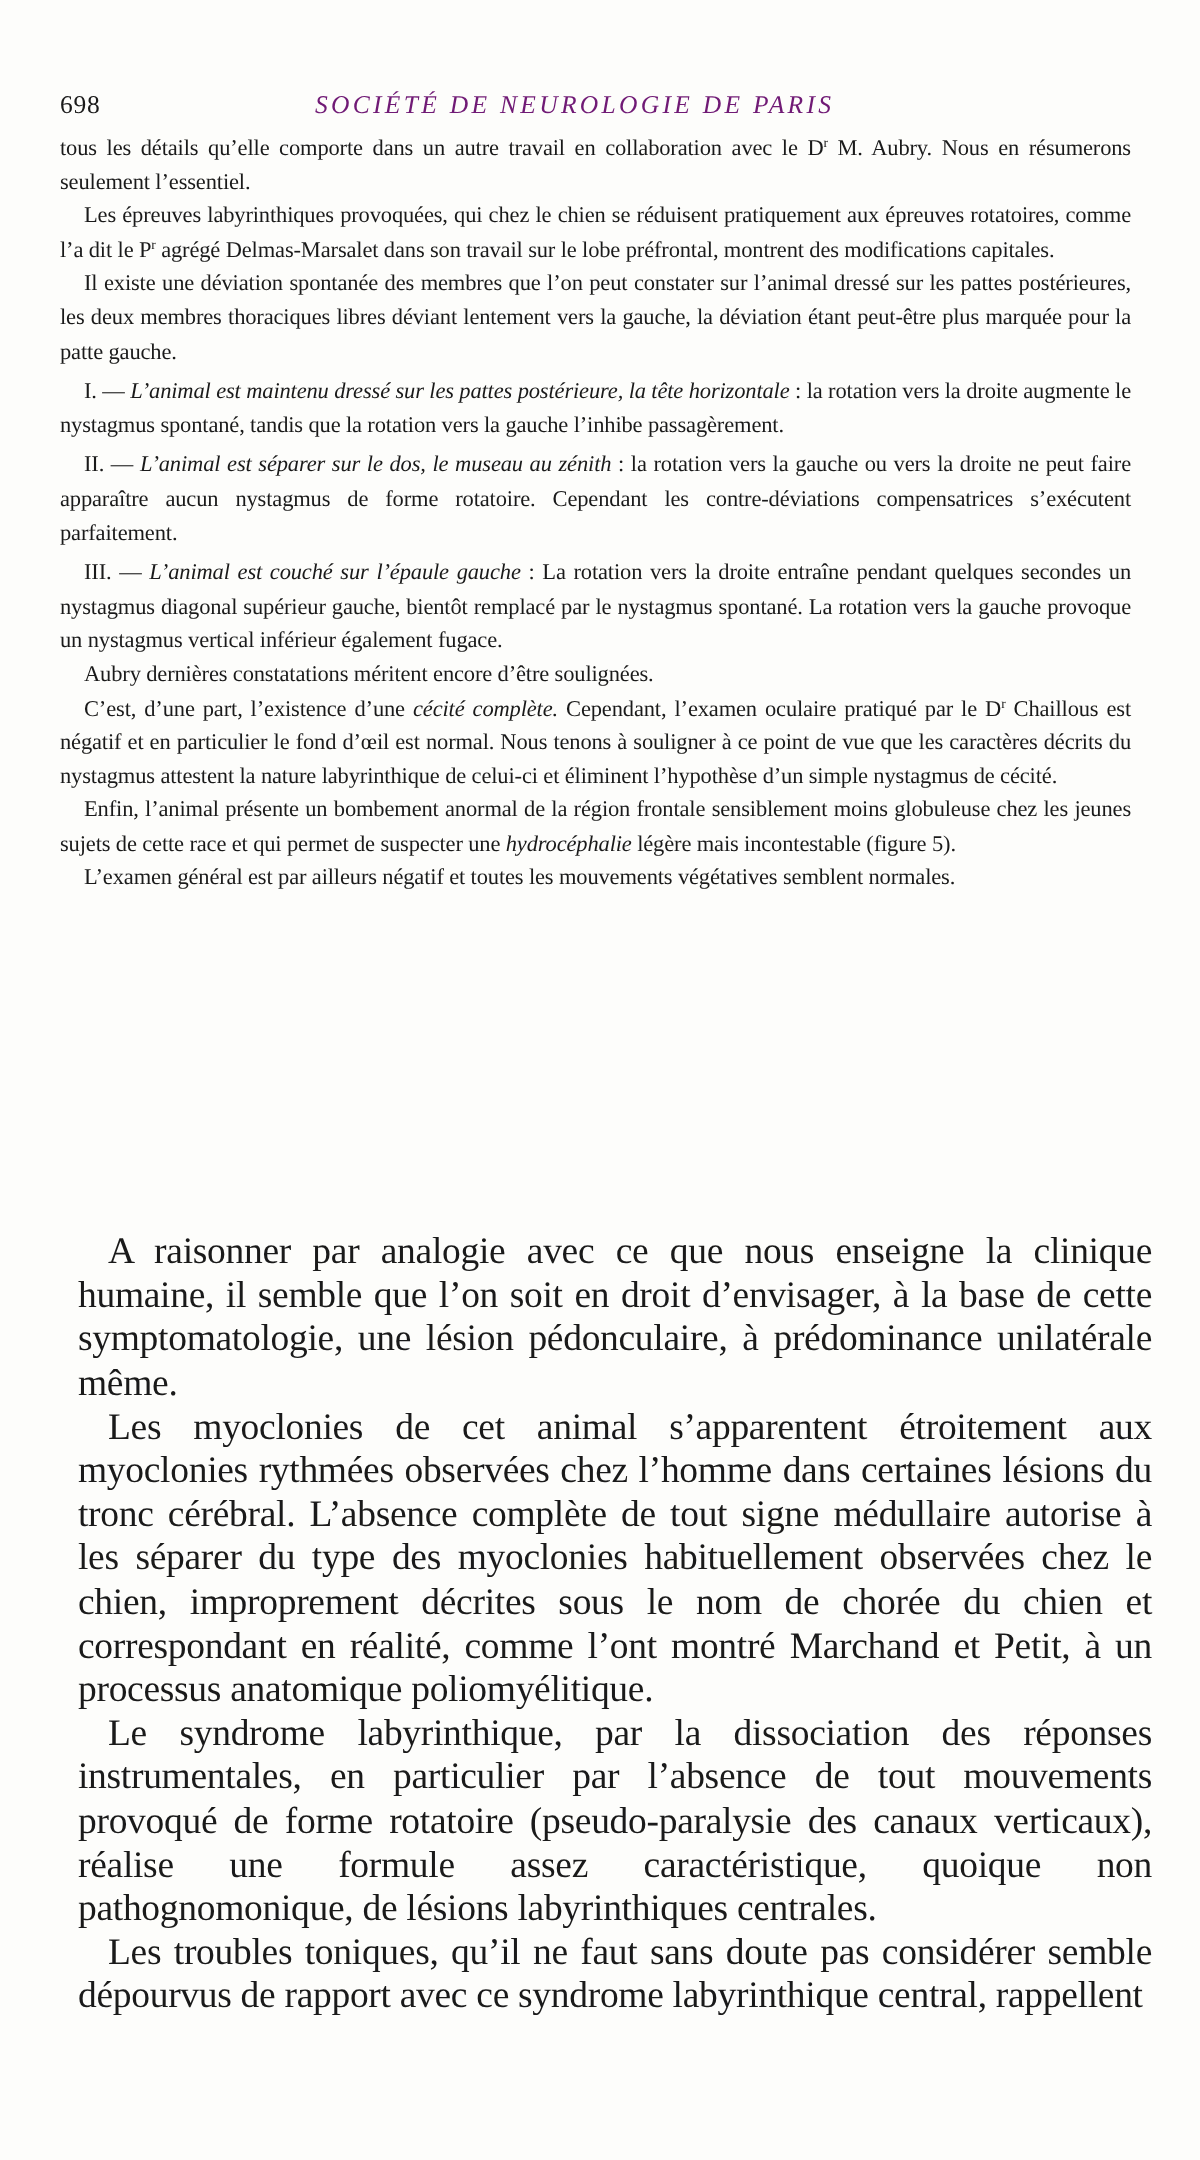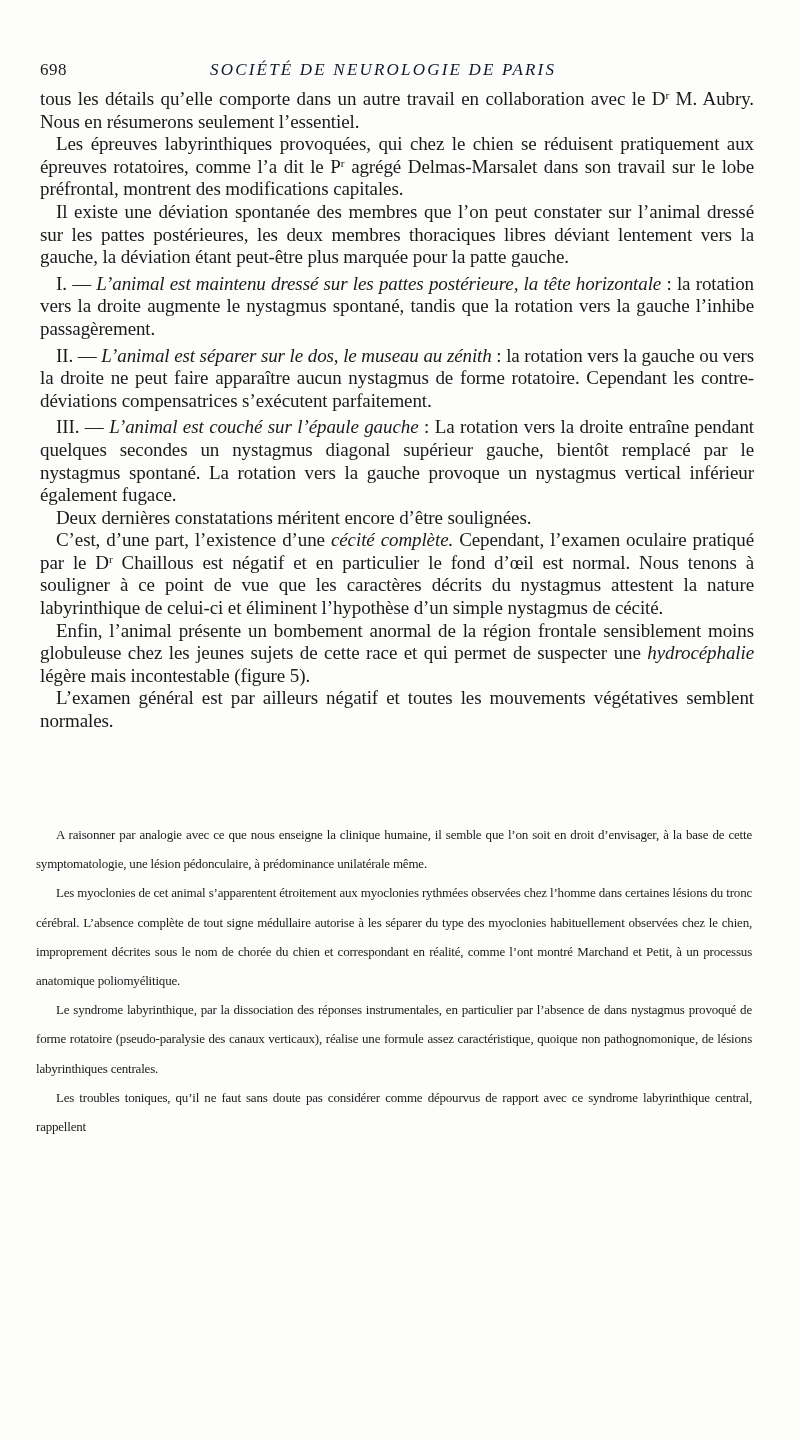--- a/index.html
+++ b/index.html
@@ -36,48 +36,48 @@
       font-size: 17px;
       letter-spacing: 0.5px;
     }
     .journal-title {
       position: absolute;
       left: 170px;
       top: 0;
       font-size: 17px;
       font-style: italic;
       letter-spacing: 2.2px;
-      color: #0f172a;
+      color: #701a75;
     }
     .small-block {
       position: absolute;
       left: 40px;
       top: 88px;
       width: 714px;
-      font-size: 19px;
+      font-size: 15px;
       line-height: 22.6px;
       text-align: justify;
       letter-spacing: -0.1px;
     }
     .small-block p {
       margin: 0;
       text-indent: 0;
     }
     .small-block p.indent {
       text-indent: 16px;
     }
     .small-block p.gap-before {
       margin-top: 4px;
     }
     .large-block {
       position: absolute;
-      left: 36px;
+      left: 52px;
       top: 820px;
       width: 716px;
-      font-size: 13px;
+      font-size: 25px;
       line-height: 29.2px;
       text-align: justify;
       letter-spacing: -0.2px;
     }
     .large-block p {
       margin: 0;
       text-indent: 20px;
     }
     em { }
     sup { font-size: 0.6em; vertical-align: 0.55em; line-height: 0; }
@@ -99,29 +99,29 @@
 
     <p class="indent">Il existe une déviation spontanée des membres que l’on peut constater sur l’animal dressé sur les pattes postérieures, les deux membres thoraciques libres déviant lentement vers la gauche, la déviation étant peut-être plus marquée pour la patte gauche.</p>
 
     <p class="indent gap-before"><span>I. — </span><em>L’animal est maintenu dressé sur les pattes postérieure,  la tête horizontale</em><span> : la rotation vers la droite augmente le nystagmus spontané, tandis que la rotation vers la gauche l’inhibe passagèrement.</span></p>
 
     <p class="indent gap-before"><span>II. — </span><em>L’animal est séparer sur le dos, le museau au zénith</em><span> : la rotation vers la gauche ou vers la droite ne peut faire apparaître aucun nystagmus de forme  rotatoire. Cependant les contre-déviations compensatrices s’exécutent parfaitement.</span></p>
 
     <p class="indent gap-before"><span>III. — </span><em>L’animal est couché sur l’épaule gauche</em><span> : La rotation vers la  droite entraîne pendant quelques secondes un nystagmus diagonal supérieur gauche, bientôt remplacé par le nystagmus spontané. La rotation vers la gauche provoque un nystagmus vertical inférieur également fugace.</span></p>
 
 
-    <p class="indent">Deux dernières constatations méritent encore d’être soulignées.</p>
+    <p class="indent">Aubry dernières constatations méritent encore d’être soulignées.</p>
 
     <p class="indent"><span>C’est, d’une part, l’existence d’une </span><em>cécité complète.</em><span> Cependant, l’examen oculaire pratiqué par le D</span><sup>r</sup><span> Chaillous est négatif et en particulier le fond d’œil est normal. Nous tenons à souligner à ce point de vue que les caractères décrits du nystagmus attestent la nature labyrinthique de celui-ci et éliminent l’hypothèse d’un simple nystagmus de cécité.</span></p>
 
     <p class="indent"><span>Enfin, l’animal présente un bombement anormal de la région frontale sensiblement moins globuleuse chez les jeunes sujets de cette race et qui permet de suspecter une </span><em>hydrocéphalie</em><span> légère mais incontestable (figure 5).</span></p>
 
     <p class="indent">L’examen général est par ailleurs négatif et toutes  les mouvements végétatives semblent normales.</p>
   </div>
 
   <div class="large-block">
     <p>A raisonner par analogie  avec ce que  nous  enseigne la clinique  humaine, il semble que  l’on  soit  en droit  d’envisager,  à  la base de cette symptomatologie,  une  lésion  pédonculaire,  à  prédominance  unilatérale même.</p>
     <p>Les myoclonies de cet animal s’apparentent étroitement aux myoclonies rythmées observées chez l’homme  dans  certaines lésions du tronc cérébral.  L’absence complète de tout signe  médullaire autorise à les  séparer du  type des myoclonies habituellement observées chez le chien, improprement décrites sous le nom de chorée du chien et correspondant en réalité, comme l’ont  montré Marchand et Petit, à  un processus  anatomique poliomyélitique.</p>
-    <p>Le syndrome labyrinthique,  par la dissociation  des réponses  instrumentales, en particulier par l’absence de  dans nystagmus  provoqué de forme  rotatoire (pseudo-paralysie  des canaux verticaux), réalise une formule assez caractéristique,  quoique  non  pathognomonique,  de  lésions labyrinthiques centrales.</p>
-    <p>Les troubles toniques, qu’il ne faut sans doute  pas  considérer  comme dépourvus de  rapport avec ce syndrome labyrinthique central, rappellent</p>
+    <p>Le syndrome labyrinthique,  par la dissociation  des réponses  instrumentales, en particulier par l’absence de  tout mouvements  provoqué de forme  rotatoire (pseudo-paralysie  des canaux verticaux), réalise une formule assez caractéristique,  quoique  non  pathognomonique,  de  lésions labyrinthiques centrales.</p>
+    <p>Les troubles toniques, qu’il ne faut sans doute  pas  considérer  semble dépourvus de  rapport avec ce syndrome labyrinthique central, rappellent</p>
   </div>
 
 </div>
 
 </body></html>

